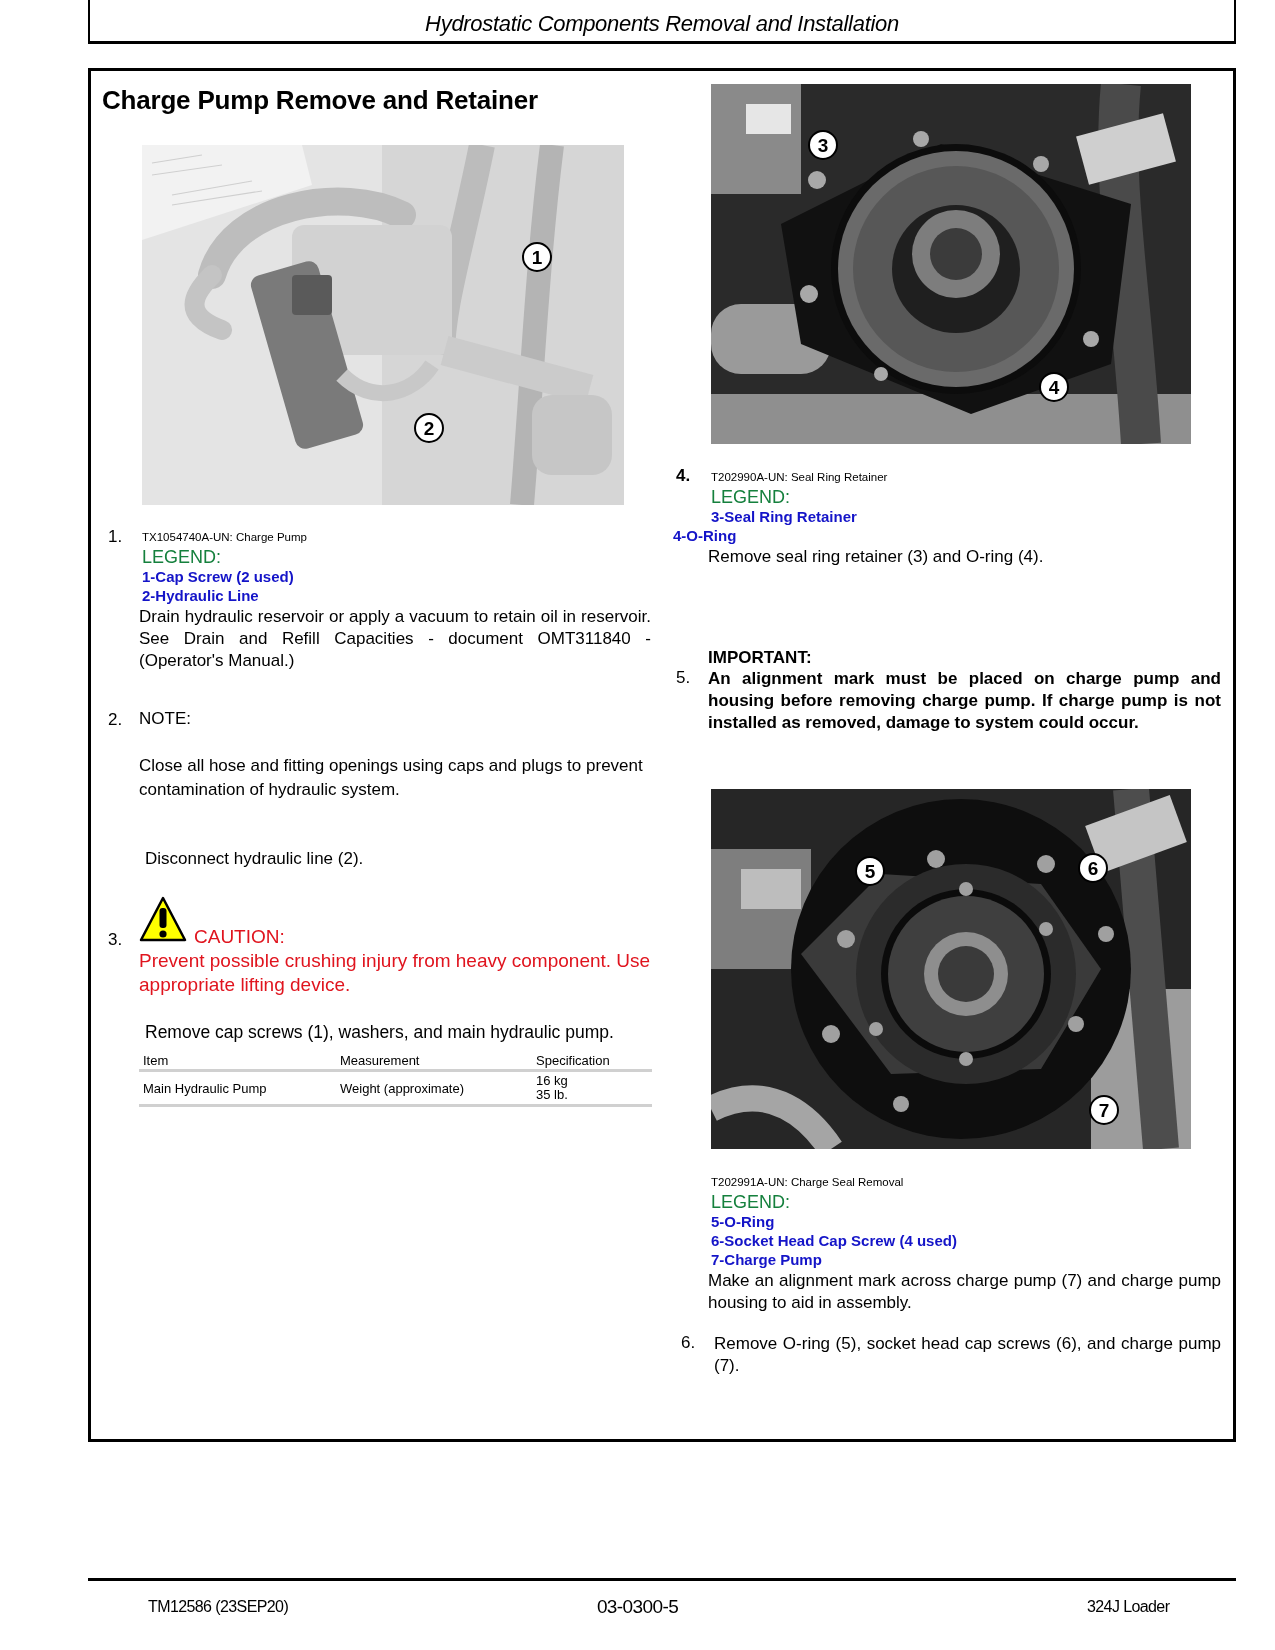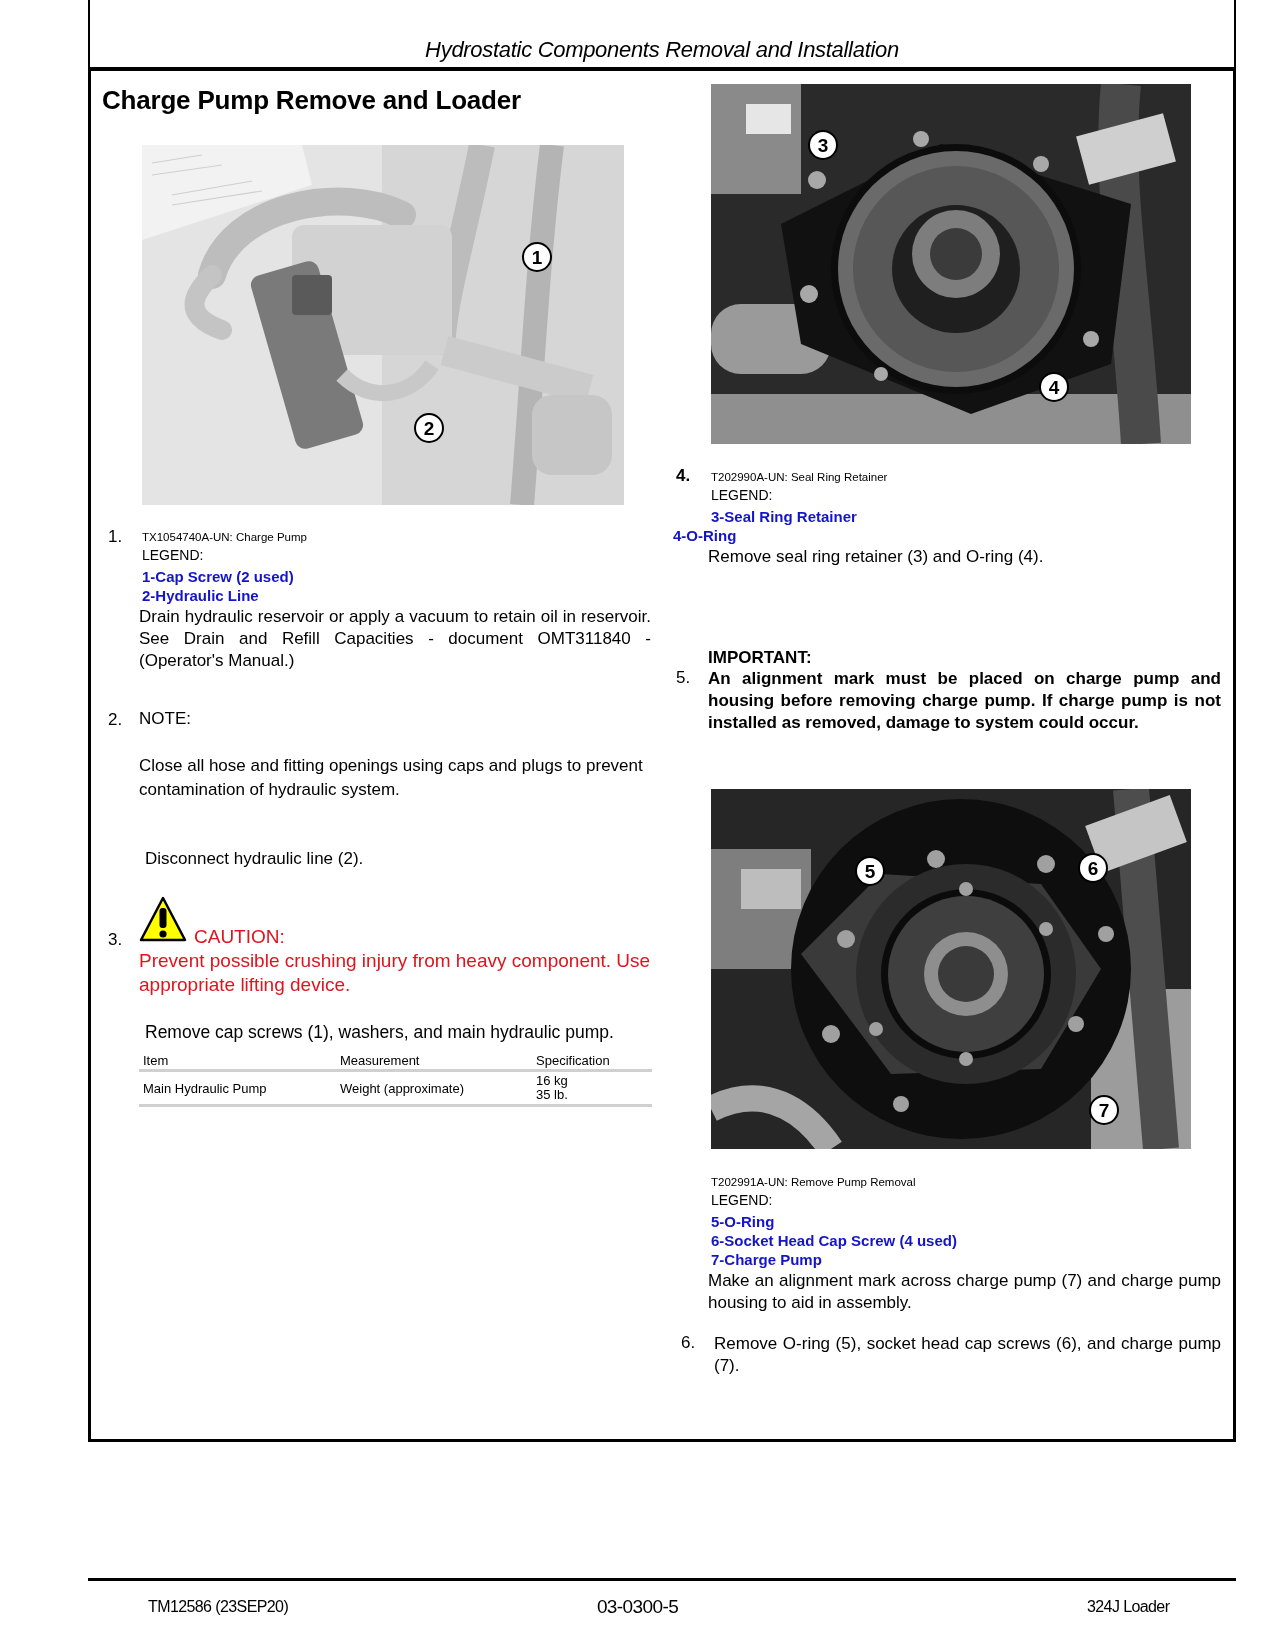--- a/index.html
+++ b/index.html
@@ -1,20 +1,20 @@
 <!DOCTYPE html>
 <html><head>
 <meta charset="utf-8">
 <style>
   * { box-sizing: border-box; margin: 0; padding: 0; }
   html, body { width: 1275px; height: 1650px; background: #ffffff; overflow: hidden; }
   body { position: relative; font-family: "Liberation Sans", sans-serif; color: #000; }
 
   .header-box {
-    position: absolute; left: 88px; top: 0; width: 1148px; height: 70px;
+    position: absolute; left: 88px; top: 0; width: 1148px; height: 44px;
     border-left: 2px solid #000; border-right: 2px solid #000; border-bottom: 3px solid #000;
   }
   .header-title {
     position: absolute; left: 0; right: 0; bottom: 4px; text-align: center;
     font-style: italic; font-size: 22px; letter-spacing: -0.3px;
   }
 
   .content-box {
     position: absolute; left: 88px; top: 68px; width: 1148px; height: 1374px;
     border: 3px solid #000;
@@ -26,21 +26,21 @@
   .photo { position: absolute; overflow: hidden; }
   .photo svg { display: block; width: 100%; height: 100%; }
 
   .callout {
     position: absolute; width: 30px; height: 30px; border-radius: 50%;
     background: #fff; border: 2.5px solid #000; font-weight: bold; font-size: 19px;
     display: flex; align-items: center; justify-content: center; line-height: 1;
   }
 
   .fig-caption { font-size: 11.5px; }
-  .legend-head { color: #000000; font-size: 14px; }
+  .legend-head { color: #15803d; font-size: 18px; }
   .legend-item { color: #1414c8; font-size: 15px; font-weight: bold; }
   .body-text { font-size: 17px; line-height: 22px; }
   .justify { text-align: justify; text-align-last: left; }
   .step-num { font-size: 17px; }
   .step-num-bold { font-size: 17px; font-weight: bold; }
   .note-text { font-size: 17px; line-height: 24px; }
   .caution-text { color: #e0141e; font-size: 19px; line-height: 24px; }
   .important-text { font-weight: bold; font-size: 17px; line-height: 22px; }
 
   table.spec { position: absolute; border-collapse: collapse; font-size: 13px; }
@@ -55,21 +55,21 @@
 </style>
 </head>
 <body>
 
 <div class="header-box">
   <div class="header-title">Hydrostatic Components Removal and Installation</div>
 </div>
 
 <div class="content-box"></div>
 
-<div class="abs section-title" style="left:102px; top:85px;">Charge Pump Remove and Loader</div>
+<div class="abs section-title" style="left:102px; top:85px;">Charge Pump Remove and Retainer</div>
 
 <div class="photo" style="left:142px; top:145px; width:482px; height:360px;">
   <svg viewBox="0 0 482 360" preserveAspectRatio="none">
     <rect width="482" height="360" fill="#e4e4e4"></rect>
     <polygon points="0,0 160,0 170,40 0,95" fill="#f2f2f2"></polygon>
     <g stroke="#cfcfcf" stroke-width="1.2">
       <line x1="10" y1="18" x2="60" y2="10"></line>
         <line x1="10" y1="30" x2="80" y2="20"></line>
       <line x1="30" y1="50" x2="110" y2="36"></line>
         <line x1="30" y1="60" x2="120" y2="46"></line>
@@ -202,21 +202,21 @@
         <circle cx="335" cy="140" r="7"></circle>
       <circle cx="165" cy="240" r="7"></circle>
         <circle cx="255" cy="270" r="7"></circle>
     </g>
   </svg>
 </div>
 <div class="callout" style="left:855px; top:856px;">5</div>
 <div class="callout" style="left:1078px; top:853px;">6</div>
 <div class="callout" style="left:1089px; top:1095px;">7</div>
 
-<div class="abs fig-caption" style="left:711px; top:1176px;">T202991A-UN: Remove Pump Removal</div>
+<div class="abs fig-caption" style="left:711px; top:1176px;">T202991A-UN: Charge Seal Removal</div>
 <div class="abs legend-head" style="left:711px; top:1192px;">LEGEND:</div>
 <div class="abs legend-item" style="left:711px; top:1213px;">5-O-Ring</div>
 <div class="abs legend-item" style="left:711px; top:1232px;">6-Socket Head Cap Screw (4 used)</div>
 <div class="abs legend-item" style="left:711px; top:1251px;">7-Charge Pump</div>
 <div class="abs body-text justify" style="left:708px; top:1270px; width:513px;">Make an alignment mark across charge pump (7) and charge pump housing to aid in assembly.</div>
 
 <div class="abs step-num" style="left:681px; top:1333px;">6.</div>
 <div class="abs body-text justify" style="left:714px; top:1333px; width:507px;">Remove O-ring (5), socket head cap screws (6), and charge pump (7).</div>
 
 <div class="footer-rule"></div>

